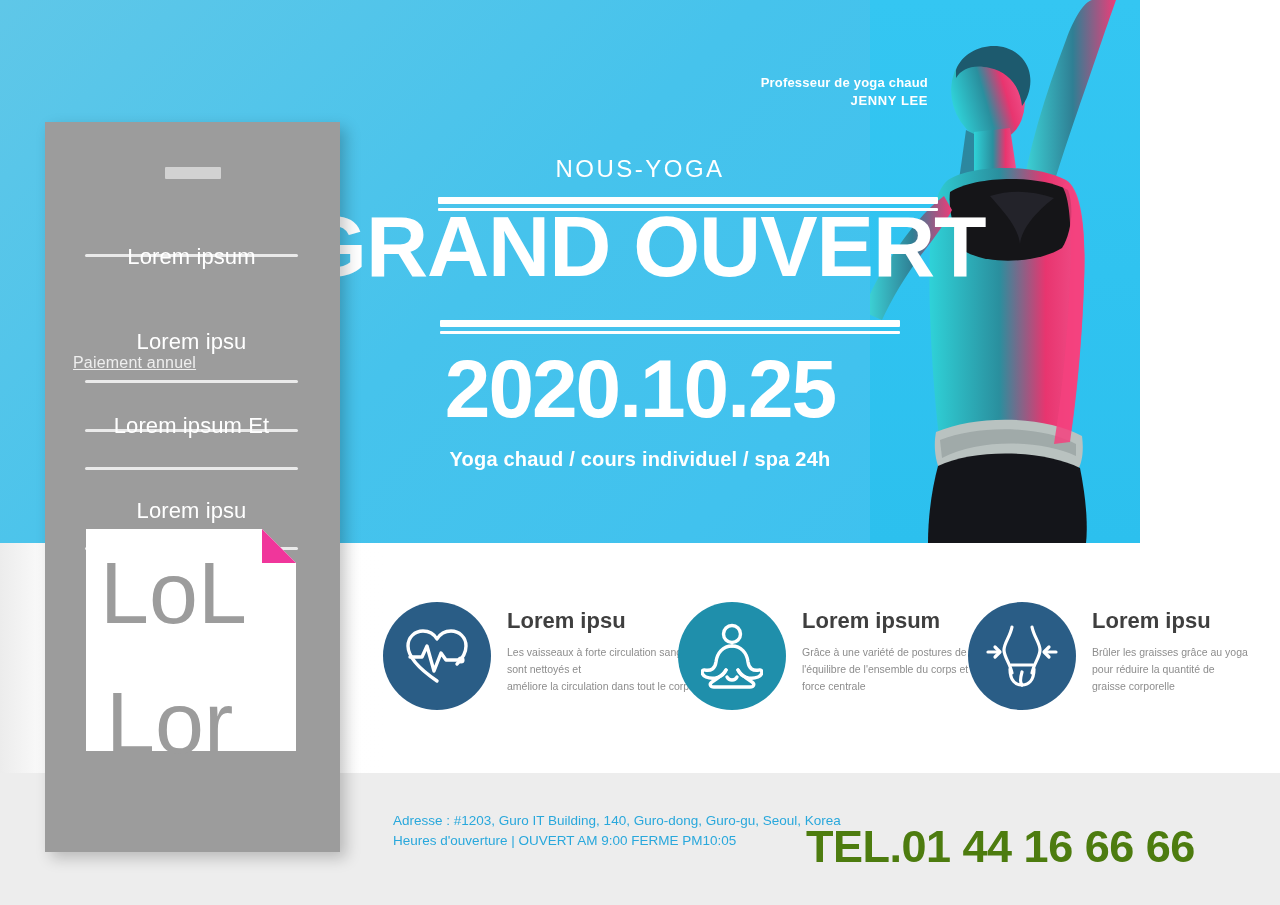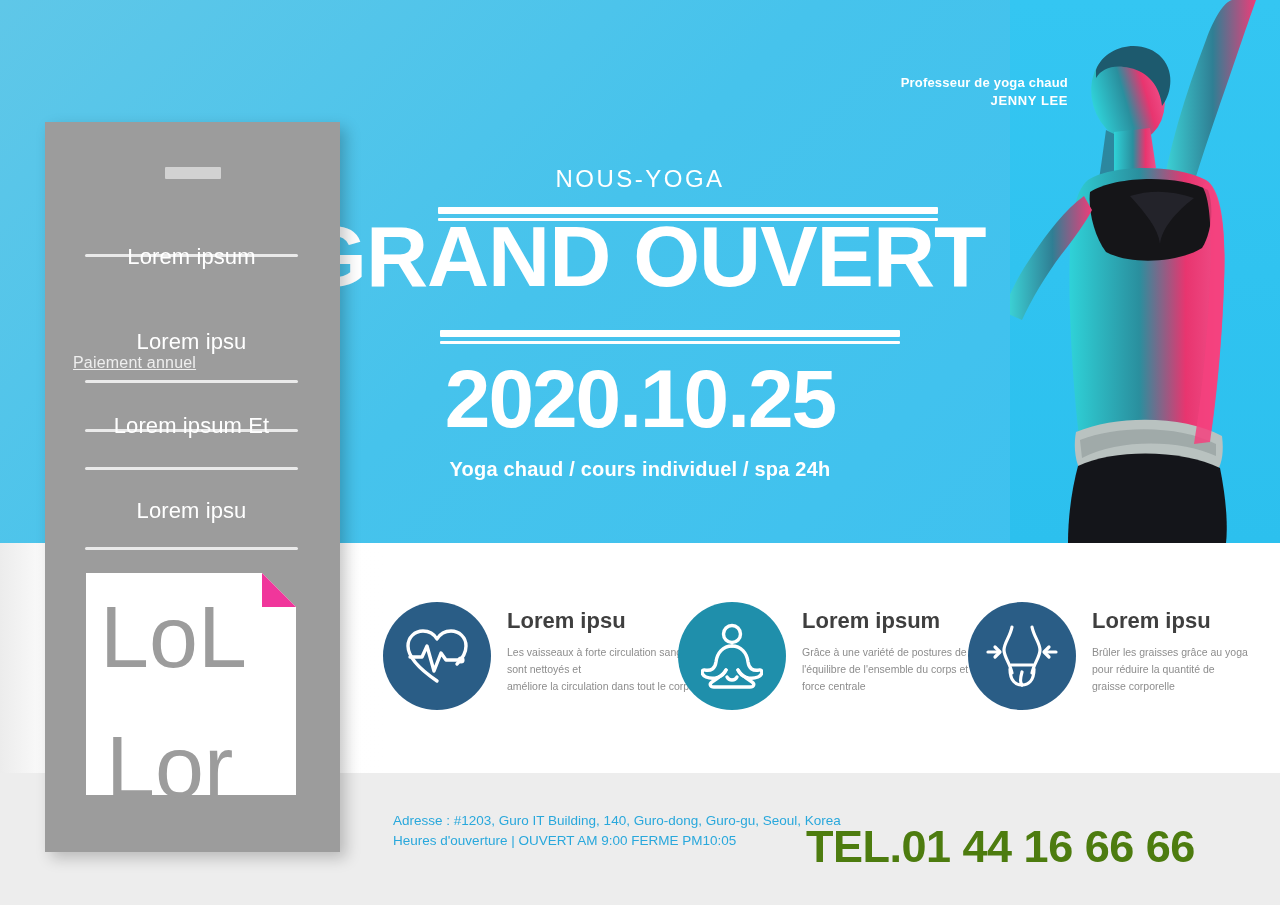--- a/index.html
+++ b/index.html
@@ -13,21 +13,21 @@
     position: relative;
     width: 1280px; height: 905px;
     overflow: hidden;
     background: #ffffff;
   }
 
   
   .hero {
     position: absolute;
     left: 0; top: 0;
-    width: 1280px; height: 543px;
+    width: 1140px; height: 543px;
     background: linear-gradient(135deg, #5fc7e8 0%, #46c3ec 45%, #3cc1f0 100%);
     overflow: hidden;
   }
   .hero-photo {
     position: absolute;
     right: 0; top: 0;
     width: 270px; height: 543px;
     overflow: hidden;
     background: #2fc2ef;
   }
@@ -39,21 +39,21 @@
     text-align: right;
     color: #ffffff;
     line-height: 1.35;
     z-index: 5;
   }
   .hero-teacher .t-role { font-size: 13px; font-weight: bold; letter-spacing: .2px; }
   .hero-teacher .t-name { font-size: 13px; font-weight: bold; letter-spacing: .6px; }
 
   .hero-center {
     position: absolute;
-    left: 300px; top: 10px;
+    left: 300px; top: 0;
     width: 680px; height: 543px;
     text-align: center;
     z-index: 4;
   }
   .brand-line {
     position: absolute; top: 155px; left: 0; width: 680px;
     color: #ffffff; font-size: 24px; letter-spacing: 2.5px;
     font-weight: 400;
   }
   .rule-dbl {
@@ -164,21 +164,20 @@
   .panel-line.l3 { top: 307px; }
   .panel-line.l4 { top: 345px; }
   .panel-line.l5 { top: 425px; }
 
   
   .card {
     position: absolute;
     left: 86px; top: 529px;
     width: 213px; height: 222px;
     z-index: 25;
-    margin-top: 44px;
   }
   .card-bg { position:absolute; inset:0; }
   .card-bg svg { display:block; }
   .card-l1 {
     position: absolute; left: 14px; top: 20px;
     font-size: 88px; color: #9c9c9c; line-height: 1;
     font-weight: 400;
   }
   .card-l2 {
     position: absolute; left: 20px; top: 150px;

